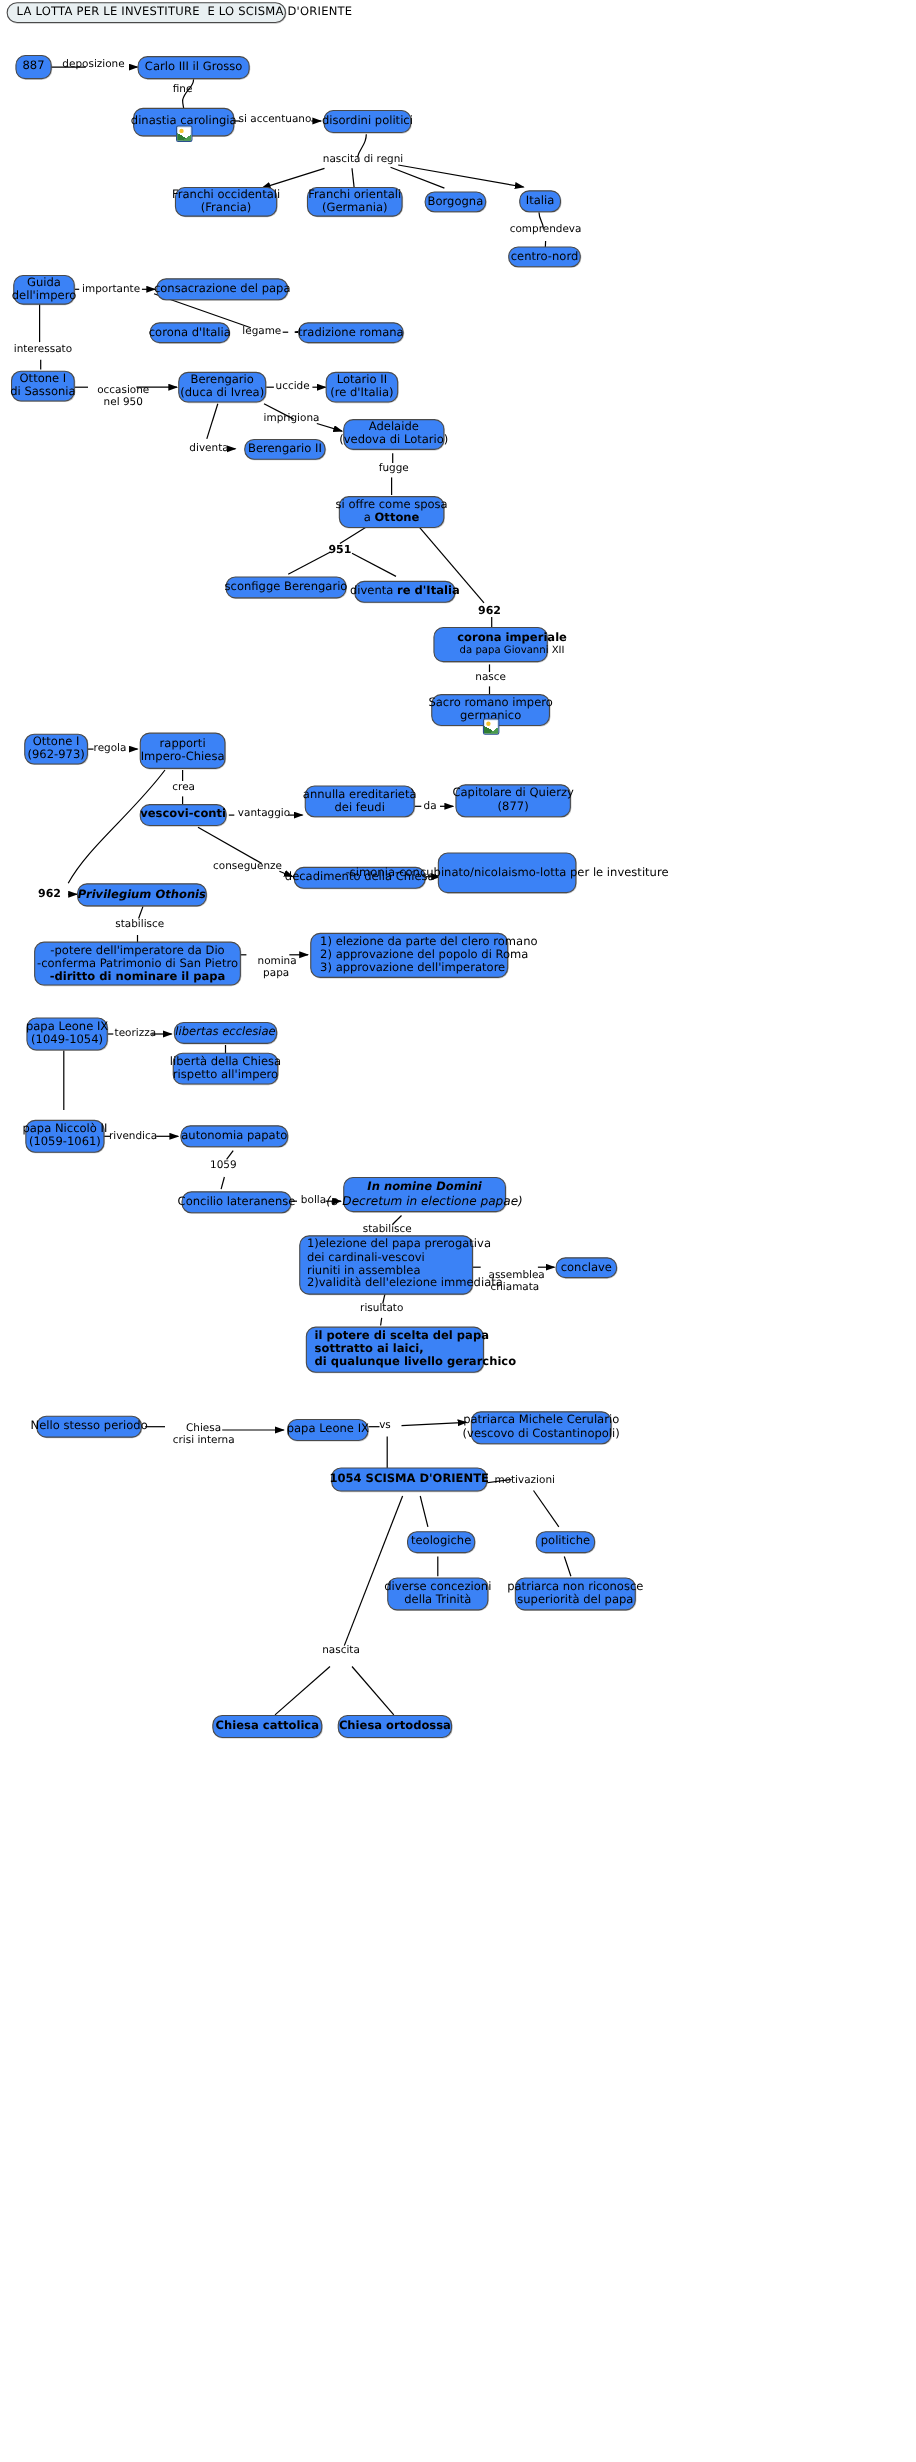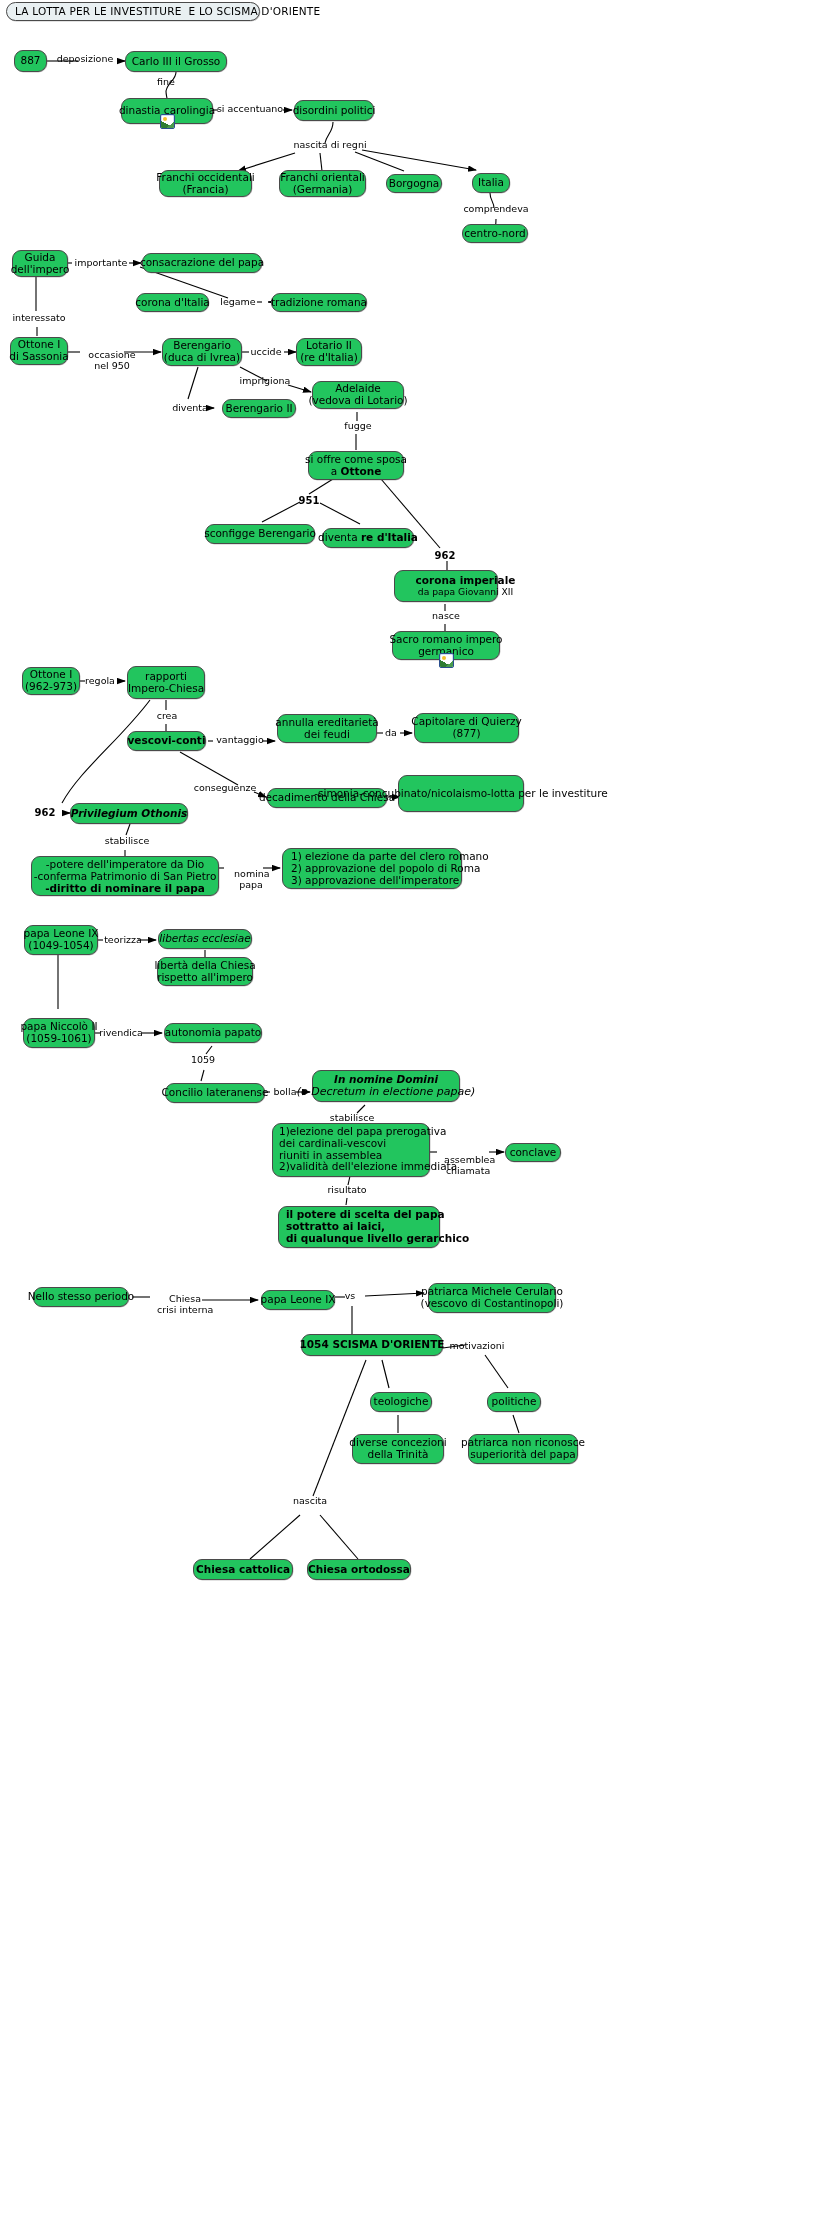--- a/index.html
+++ b/index.html
@@ -15,21 +15,21 @@
     background:#ffffff;
     overflow:hidden;
   }
   #wires{
     position:absolute;left:0;top:0;width:833px;height:2238px;
     pointer-events:none;
   }
   .node{
     position:absolute;
     box-sizing:border-box;
-    background:#22c55e;
+    background:#3b82f6;
     border:1px solid #4a4a4a;
     border-radius:9px;
     display:flex;
     align-items:center;
     justify-content:center;
     text-align:center;
     line-height:1.12;
     font-size:10.5px;
     padding:2px 5px;
     box-shadow:0.5px 0.5px 0 rgba(90,90,90,0.35);

